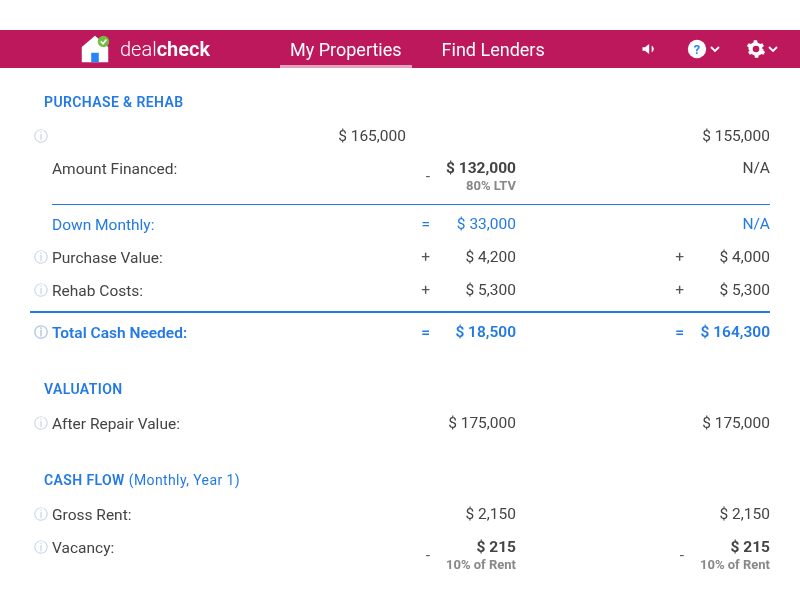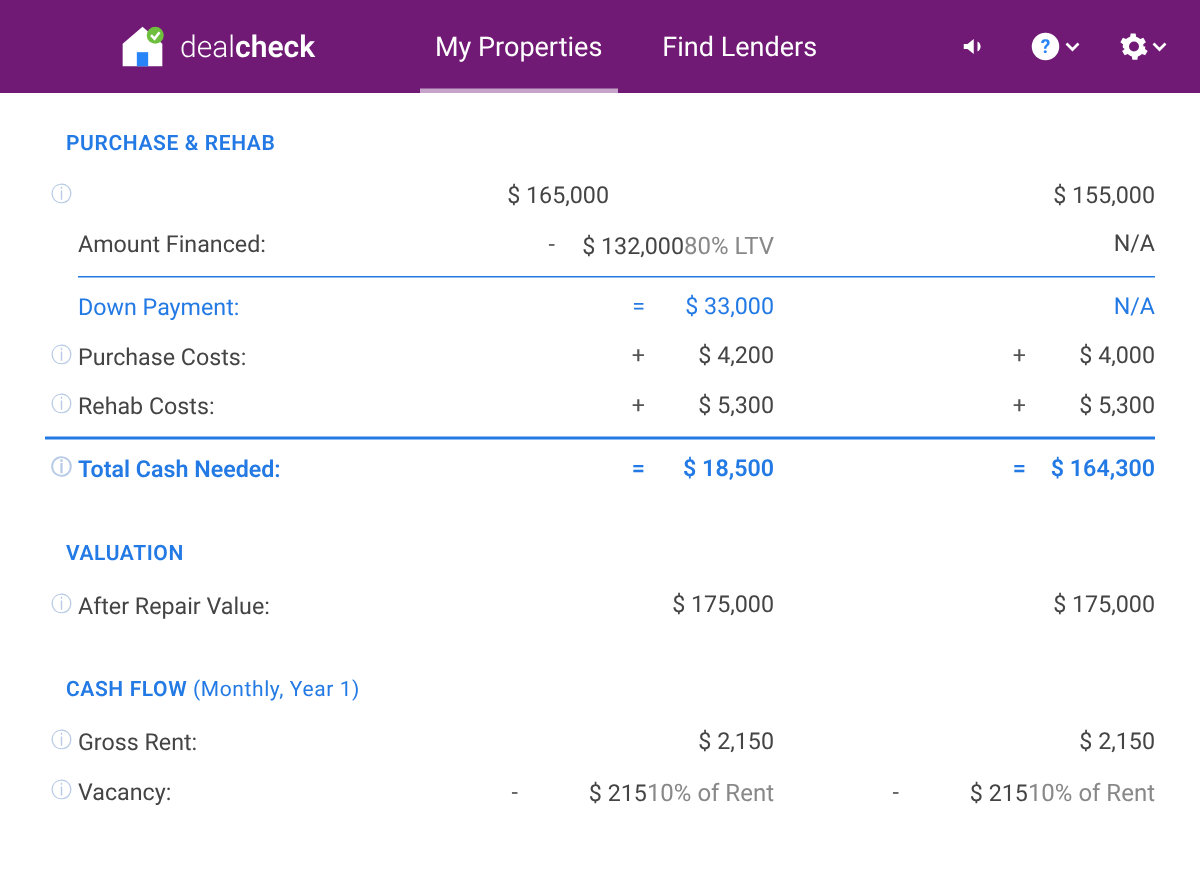--- a/index.html
+++ b/index.html
@@ -1,17 +1,17 @@
 <!DOCTYPE html>
 <html><head>
 <meta charset="utf-8">
 <style>
   * { margin: 0; padding: 0; box-sizing: border-box; }
   body { font-family: -apple-system, BlinkMacSystemFont, "Segoe UI", Roboto, Helvetica, Arial, sans-serif; width: 800px; height: 597px; overflow: hidden; background: #fff; color: #444; }
-  .header { background: #701a75; height: 62px; display: flex; align-items: center; padding: 0 22px 0 78px; }
+  .header { background: #be185d; height: 38px; display: flex; align-items: center; padding: 0 22px 0 78px; margin-top: 30px; }
   .logo { display: flex; align-items: center; gap: 8px; color: #fff; font-size: 20px; }
   .logo-icon { width: 34px; height: 34px; position: relative; }
   .logo-text .light { font-weight: 300; }
   .logo-text .bold { font-weight: 600; }
   .nav { display: flex; align-items: center; margin-left: 60px; gap: 0; height: 100%; }
   .nav-item { color: #fff; font-size: 18px; padding: 0 20px; height: 100%; display: flex; align-items: center; cursor: pointer; position: relative; }
   .nav-item.active::after { content: ""; position: absolute; bottom: 0; left: 10px; right: 10px; height: 3px; background: rgba(255,255,255,0.6); }
   .spacer { flex: 1; }
   .hicons { display: flex; align-items: center; gap: 26px; }
   .hicon { color: #fff; cursor: pointer; display: flex; align-items: center; gap: 2px; }
@@ -19,26 +19,26 @@
   .section-header { color: #237ae4; font-size: 14px; font-weight: 600; letter-spacing: 0.4px; padding: 16px 0 10px 14px; }
   .section-header .sub { font-weight: 400; }
   .row { display: flex; align-items: flex-start; padding: 7px 0; font-size: 15.5px; }
   .row .qcell { width: 22px; display: flex; justify-content: center; padding-top: 2px; }
   .row .qicon { color: #b8cbe6; font-size: 14px; line-height: 1; }
   .row .label { flex: 0 0 220px; padding-top: 1px; }
   .row .col { flex: 1; text-align: right; display: flex; justify-content: flex-end; align-items: center; gap: 6px; padding-right: 10px; }
   .row .col.second { padding-right: 0; }
   .row .op { color: #555; display: inline-block; min-width: 12px; }
   .row .val { display: inline-block; min-width: 80px; white-space: pre; }
-  .row .subtext { font-size: 16px; color: #888; text-align: right; margin-top: 1px; }
+  .row .subtext { font-size: 13px; color: #888; text-align: right; margin-top: 1px; }
   .row.blue, .row.blue .label, .row.blue .val, .row.blue .op { color: #237ae4; }
   .row.bold, .row.bold .label { font-weight: 600; }
   .hr-thin { border: none; border-top: 1px solid #237ae4; margin: 4px 0 3px 22px; }
   .hr-strong { border: none; border-top: 2px solid #237ae4; margin: 4px 0 3px 0; }
-  .stack { display: flex; flex-direction: row; align-items: flex-end; }
+  .stack { display: flex; flex-direction: column; align-items: flex-end; font-weight: bold; }
   svg { display: block; }
 </style>
 </head>
 <body>
 
 <div class="header">
   <div class="logo">
     <span class="logo-icon">
       <svg viewBox="0 0 36 36" width="34" height="34">
         <path d="M18 4 L32 16 L32 32 L4 32 L4 16 Z" fill="#fff"></path>
@@ -110,35 +110,35 @@
     </div>
     <div class="col second">
         <span class="val">N/A</span>
       </div>
   </div>
 
   <hr class="hr-thin">
 
   <div class="row blue">
     <div class="qcell"></div>
-    <div class="label">Down Payment:</div>
+    <div class="label">Down Monthly:</div>
     <div class="col">
         <span class="op">=</span>
         <span class="val">$ 33,000</span>
       </div>
     <div class="col second">
         <span class="val">N/A</span>
       </div>
   </div>
 
   <div class="row">
     <div class="qcell">
         <span class="qicon">ⓘ</span>
       </div>
-    <div class="label">Purchase Costs:</div>
+    <div class="label">Purchase Value:</div>
     <div class="col">
         <span class="op">+</span>
         <span class="val">$ 4,200</span>
       </div>
     <div class="col second">
         <span class="op">+</span>
         <span class="val">$ 4,000</span>
       </div>
   </div>
 

